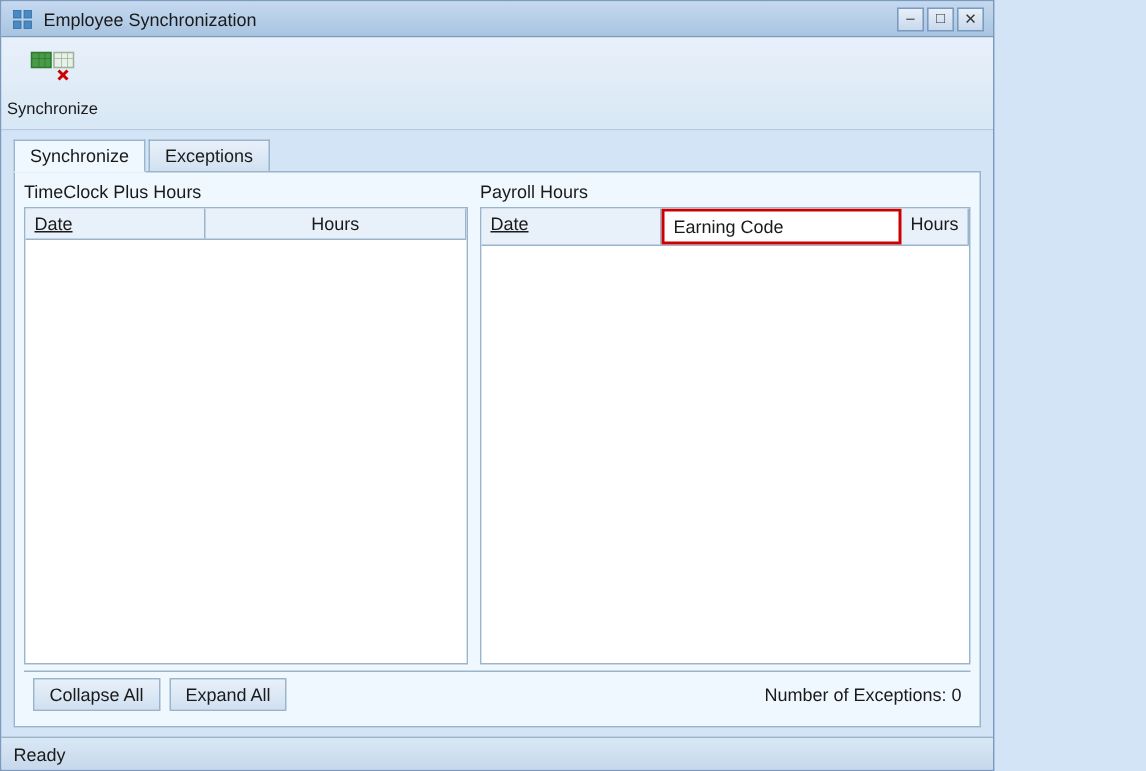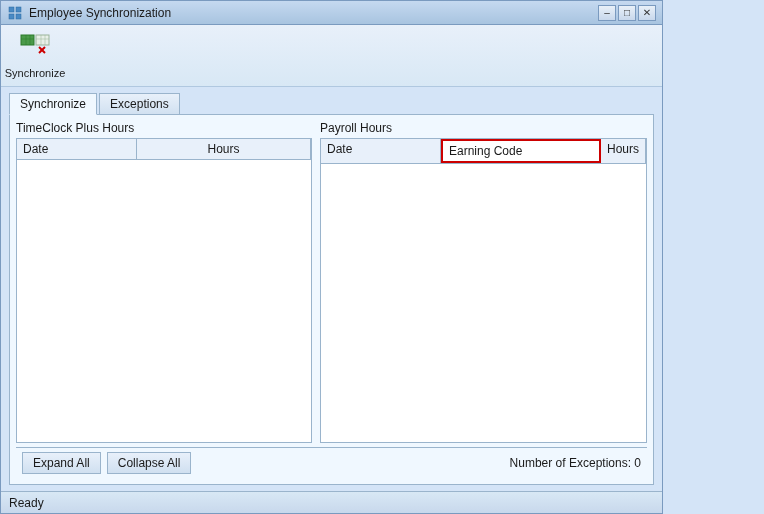--- a/index.html
+++ b/index.html
@@ -195,21 +195,21 @@
       color: #1a1a1a;
       border-right: 1px solid #9ab4cc;
       flex-shrink: 0;
     }
 
     .table-header-cell.highlighted {
       border: 2px solid #cc0000;
       background: white;
     }
 
-    .col-date { width: 120px; }
+    .col-date { width: 120px; text-decoration: underline; }
     .col-job { width: 160px; }
     .col-earning { width: 160px; }
     .col-hours { flex: 1; text-align: center; }
 
     .table-body {
       flex: 1;
       background: white;
     }
 
     .bottom-bar {
@@ -329,22 +329,22 @@
               <div class="table-header-cell col-earning highlighted">Earning Code</div>
               <div class="table-header-cell col-hours">Hours</div>
             </div>
             <div class="table-body"></div>
           </div>
         </div>
 
       </div>
 
       <div class="bottom-bar">
+        <button class="bottom-bar-btn">Collapse All</button>
         <button class="bottom-bar-btn">Expand All</button>
-        <button class="bottom-bar-btn">Collapse All</button>
         <span class="exceptions-text">Number of Exceptions: 0</span>
       </div>
     </div>
   </div>
 
   <div class="status-bar">
     <span class="status-text">Ready</span>
   </div>
 
 </div>

